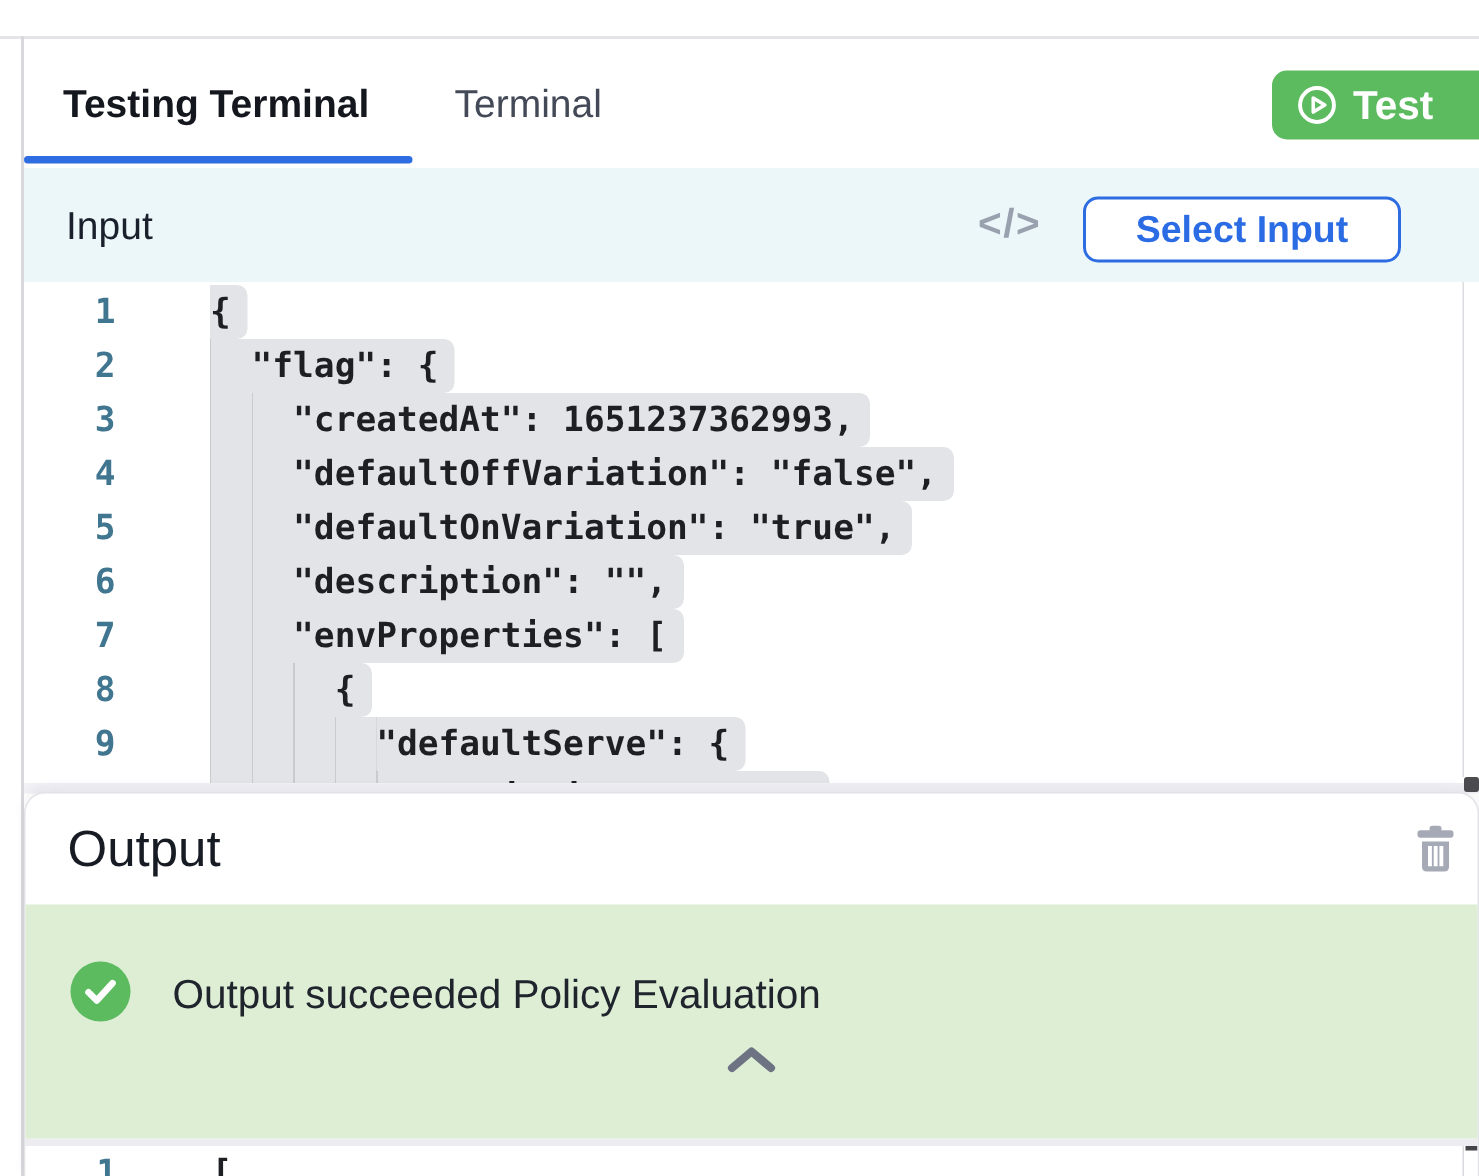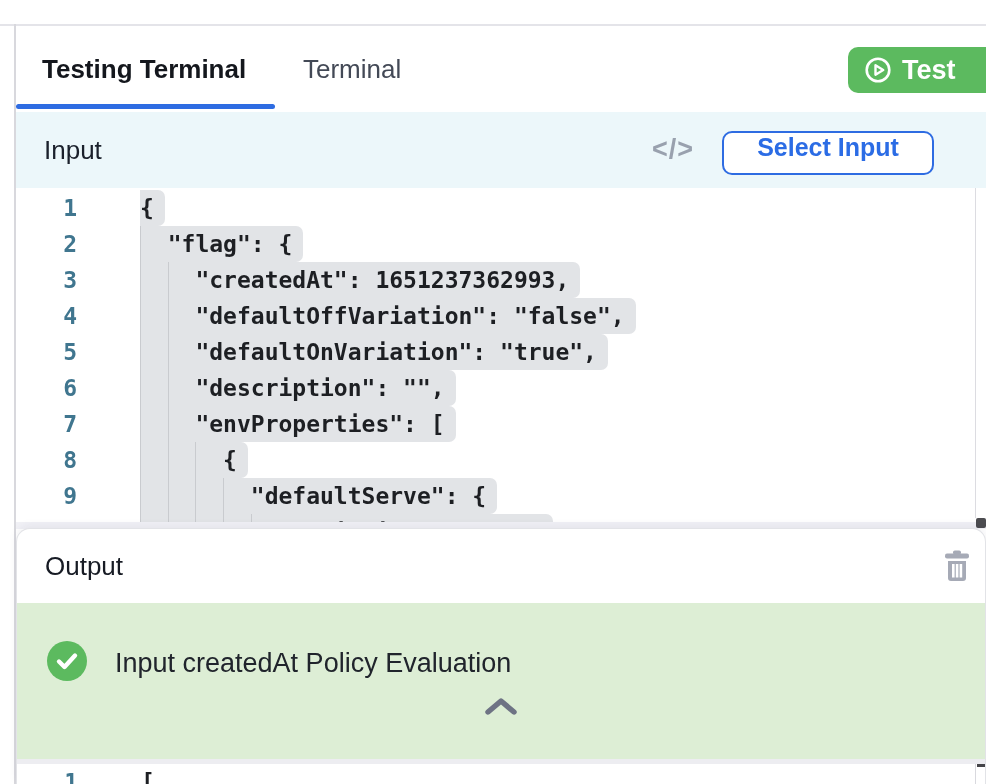--- a/index.html
+++ b/index.html
@@ -28,21 +28,21 @@
   .input-header { position:absolute; left:16px; top:112px; width:970px; height:76px;
                   background:#ecf7fa; }
   .input-title { position:absolute; left:28px; top:0; height:76px; line-height:76px;
                  font-size:26px; color:#1b212c; }
   .code-toggle { position:absolute; left:636px; top:0; height:76px; line-height:74px;
                  font-size:27px; font-weight:bold; color:#99a1ae; cursor:pointer;
                  letter-spacing:1px; }
   .select-input-btn { position:absolute; left:706px; top:19px; width:212px; height:44px;
                       background:#fff; border:2.5px solid var(--accent-blue,#2e6ce2);
                       border-radius:10px; color:#2b6ce5; font-size:25px; font-weight:bold;
-                      display:flex; align-items:flex-start; justify-content:center; cursor:pointer; }
+                      display:flex; align-items:center; justify-content:center; cursor:pointer; }
   .code-line { display:flex; height:36px;
                font-family:"DejaVu Sans Mono", monospace; font-size:23px; line-height:36px;
                font-weight:600; color:#1d1f23; }
   .ln { width:61px; text-align:right; color:#40768f; flex:none; }
   .gap { width:63px; flex:none; }
   .code-sel { display:flex; align-items:stretch; }
   .selected .code-sel { background:#e2e4e7; border-radius:0 7px 7px 0; padding-right:11px; }
   .indent { white-space:pre; }
   .selected .indent { background-image:repeating-linear-gradient(to right,
                       #c9cbcf 0 1px, transparent 1px 27.7px); }
@@ -53,21 +53,21 @@
   .hscroll-thumb { position:absolute; left:976px; top:518px; width:10px; height:10px;
                    background:#4c4c50; border-radius:2px; cursor:pointer; }
   .editor-clip { position:absolute; left:16px; top:188px; width:959px; height:334px; overflow:hidden; }
 
   
   .output-card { position:absolute; left:16px; top:528px; width:970px; height:256px;
                  background:#fff; border:1px solid #e2e3e7; border-bottom:none;
                  border-radius:14px 14px 0 0; box-shadow:0 -3px 8px rgba(40,40,60,.06); }
   .output-header { position:relative; height:74px; }
   .output-title { position:absolute; left:28px; top:0; height:74px; line-height:74px;
-                  font-size:26px; color:#171b24; }
+                  font-size:34px; color:#171b24; }
   .trash-btn { position:absolute; right:13px; top:21px; width:30px; height:32px; cursor:pointer; }
 
   .success-banner { position:relative; height:156px; background:var(--success-bg,#ddeed5); }
   .check-badge { position:absolute; left:30px; top:38px; width:40px; height:40px;
                  border-radius:50%; background:var(--accent-green,#57b75b);
                  display:flex; align-items:center; justify-content:center; }
   .success-msg { position:absolute; left:98px; top:40px; height:40px; line-height:40px;
                  font-size:27px; color:#20242c; }
   .collapse-btn { position:absolute; left:50%; transform:translateX(-50%); top:90px;
                   width:44px; height:26px; display:flex; align-items:center;
@@ -208,21 +208,21 @@
       </svg>
     </div>
   </div>
 
   <div class="success-banner">
     <div class="check-badge">
       <svg width="26" height="22" viewBox="0 0 26 22">
         <path d="M5 11.5 L10.5 17 L21 5.5" fill="none" stroke="#fff" stroke-width="4.4" stroke-linecap="round" stroke-linejoin="round"></path>
       </svg>
     </div>
-    <div class="success-msg">Input createdAt Policy Evaluation</div>
+    <div class="success-msg">Output succeeded Policy Evaluation</div>
     <div class="collapse-btn">
       <svg width="38" height="20" viewBox="0 0 38 20">
         <path d="M6 16 L19 5 L32 16" fill="none" stroke="#6e7384" stroke-width="5.4" stroke-linecap="round" stroke-linejoin="round"></path>
       </svg>
     </div>
   </div>
 
   <div class="out-divider"></div>
 
   <div class="out-editor">

